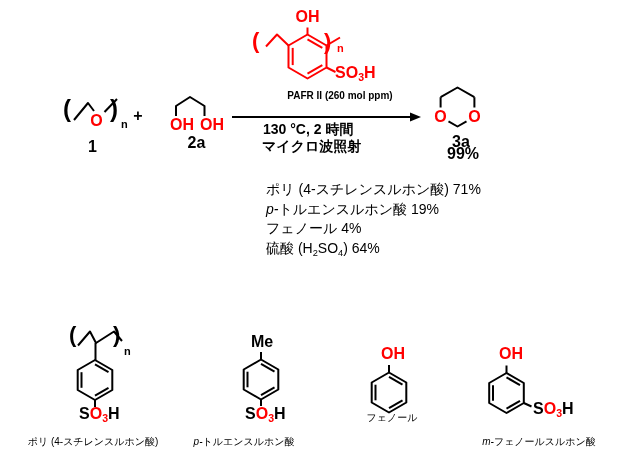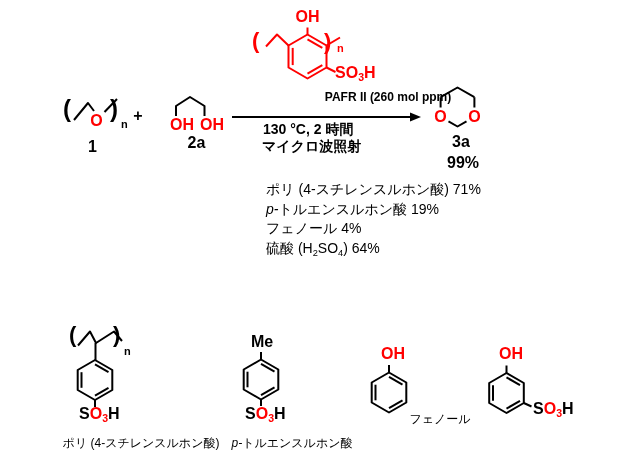--- a/index.html
+++ b/index.html
@@ -5,21 +5,21 @@
   html,body{margin:0;padding:0;background:#fff;}
   .canvas{position:relative;width:620px;height:468px;background:#fff;overflow:hidden;
           font-family:"Liberation Sans",sans-serif;}
   .bonds{position:absolute;left:0;top:0;}
   .t{position:absolute;white-space:nowrap;line-height:1;color:#000;
      font-family:"Liberation Sans",sans-serif;}
   .b{font-weight:bold;}
   .cx{transform:translateX(-50%);}
   .f11{font-size:11px;}
   .f14{font-size:14px;}
-  .f145{font-size:12px;margin-left:48px;}
+  .f145{font-size:10px;}
   .f16{font-size:16px;}
   .f22{font-size:22px;}
   .f24{font-size:24px;}
   .sub{font-size:66%;position:relative;top:0.30em;}
   .cat{position:absolute;left:266px;top:180px;font:14px/19.6px "Liberation Sans",sans-serif;color:#000;}
   .cat .line{white-space:nowrap;}
 </style>
 </head>
 <body>
 
@@ -114,21 +114,21 @@
   <span class="t b f16" style="left: 200px; top: 117px; color: rgb(255, 0, 0);">OH</span>
   <span class="t b f16 cx" style="left:196.5px;top:135px">2a</span>
 
   <span class="t b f145 cx" style="left:340px;top:91px">PAFR II (260 mol ppm)</span>
   <span class="t b f14" style="left:263px;top:122px">130 °C, 2 時間</span>
   <span class="t b f14" style="left:262px;top:139px">マイクロ波照射</span>
 
   <span class="t b f16 cx" style="left: 440.6px; top: 109px; color: rgb(255, 0, 0);">O</span>
   <span class="t b f16 cx" style="left: 474.4px; top: 109px; color: rgb(255, 0, 0);">O</span>
   <span class="t b f16 cx" style="left:461px;top:134px">3a</span>
-  <span class="t b f16 cx" style="left:463px;top:155px">99%</span>
+  <span class="t b f16 cx" style="left:463px;top:146px">99%</span>
 
   <div class="cat">
     <div class="line"><span>ポリ (4-スチレンスルホン酸)  71%</span></div>
     <div class="line"><span style="font-style: italic;">p-</span><span>トルエンスルホン酸 19%</span></div>
     <div class="line"><span>フェノール 4%</span></div>
     <div class="line"><span>硫酸 (H</span><span class="sub">2</span><span>SO</span><span class="sub">4</span><span>) 64%</span></div>
   </div>
 
   <span class="t b f22" style="left:69px;top:324px">(</span>
   <span class="t b f22" style="left:113px;top:324px">)</span>
@@ -138,14 +138,15 @@
 
   <span class="t b f16 cx" style="left:262px;top:334px">Me</span>
   <span class="t b f16" style="left:245px;top:406px"><span>S</span><span style="color: rgb(255, 0, 0);">O</span><span class="sub" style="color: rgb(255, 0, 0);">3</span><span>H</span></span>
   <span class="t f145 cx" style="left:244px;top:437px"><span style="font-style: italic;">p-</span><span>トルエンスルホン酸</span></span>
 
   <span class="t b f16" style="left: 381px; top: 346px; color: rgb(255, 0, 0);">OH</span>
   <span class="t f145 cx" style="left:392px;top:413px"><span>フェノール</span></span>
 
   <span class="t b f16" style="left: 499px; top: 346px; color: rgb(255, 0, 0);">OH</span>
   <span class="t b f16" style="left:533px;top:401px"><span>S</span><span style="color: rgb(255, 0, 0);">O</span><span class="sub" style="color: rgb(255, 0, 0);">3</span><span>H</span></span>
+  <span class="t f145 cx" style="left:539px;top:437px"><span style="font-style: italic;">m-</span><span>フェノールスルホン酸</span></span>
 
 </div>
 
 </body></html>

